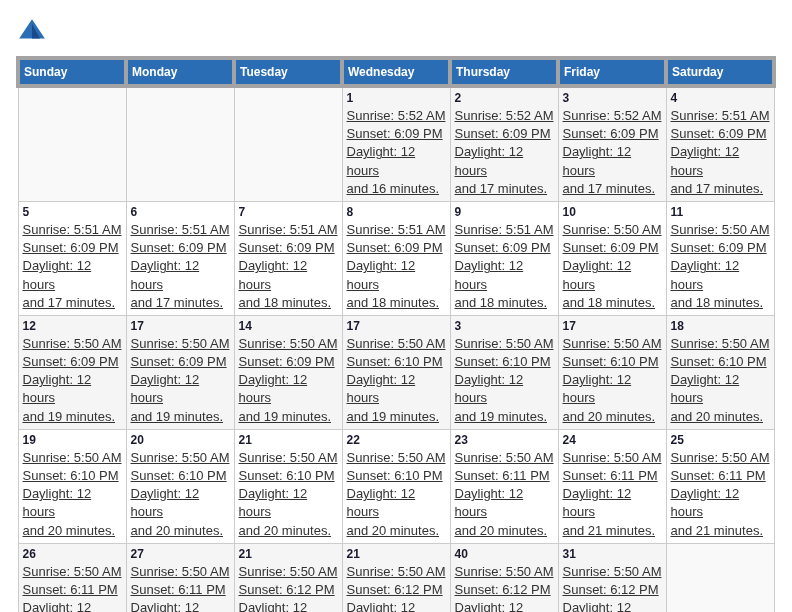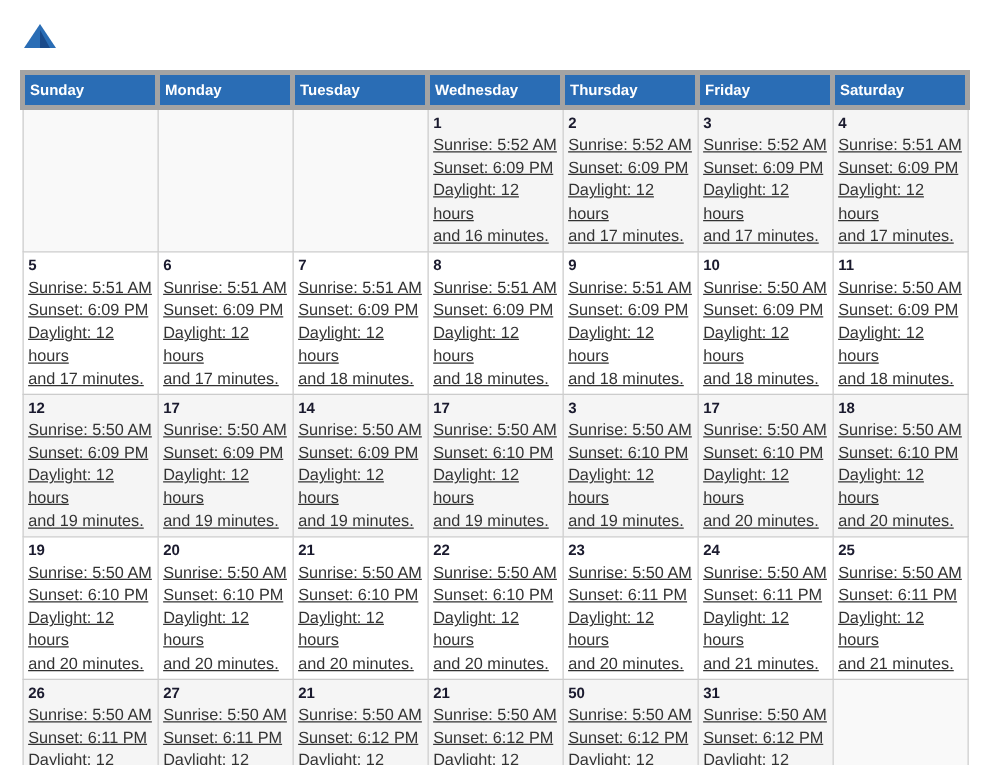--- a/index.html
+++ b/index.html
@@ -330,21 +330,21 @@
 and 21 minutes.</div>
         </td>
         <td>
           <span class="day-num">21</span>
           <div class="day-info" style="white-space: pre-line;">Sunrise: 5:50 AM
 Sunset: 6:12 PM
 Daylight: 12 hours
 and 21 minutes.</div>
         </td>
         <td>
-          <span class="day-num">50</span>
+          <span class="day-num">40</span>
           <div class="day-info" style="white-space: pre-line;">Sunrise: 5:50 AM
 Sunset: 6:12 PM
 Daylight: 12 hours
 and 21 minutes.</div>
         </td>
         <td>
           <span class="day-num">31</span>
           <div class="day-info" style="white-space: pre-line;">Sunrise: 5:50 AM
 Sunset: 6:12 PM
 Daylight: 12 hours

